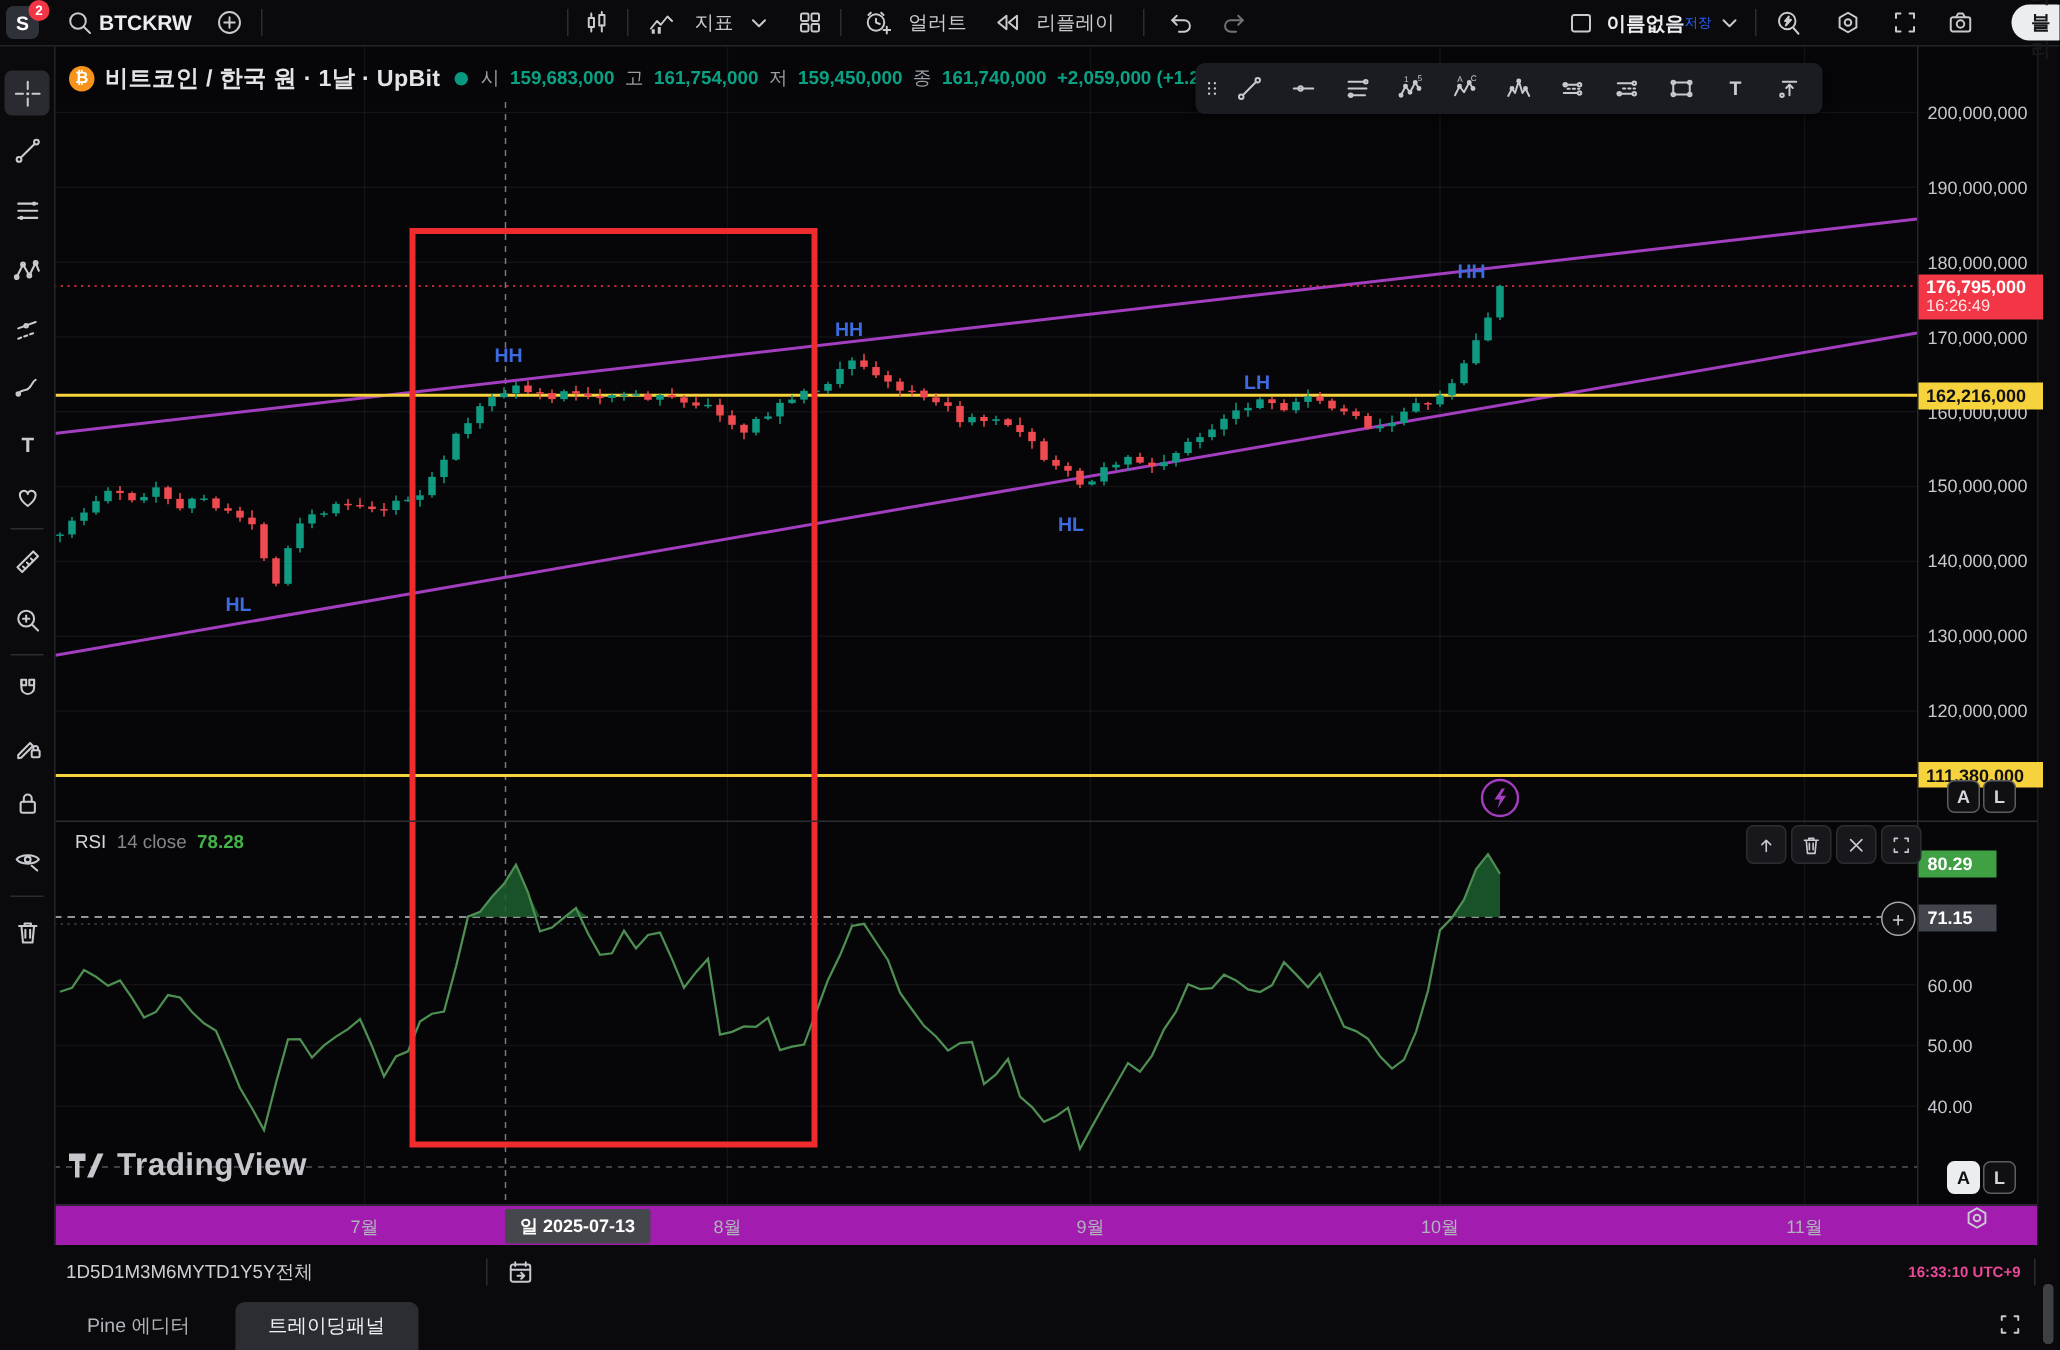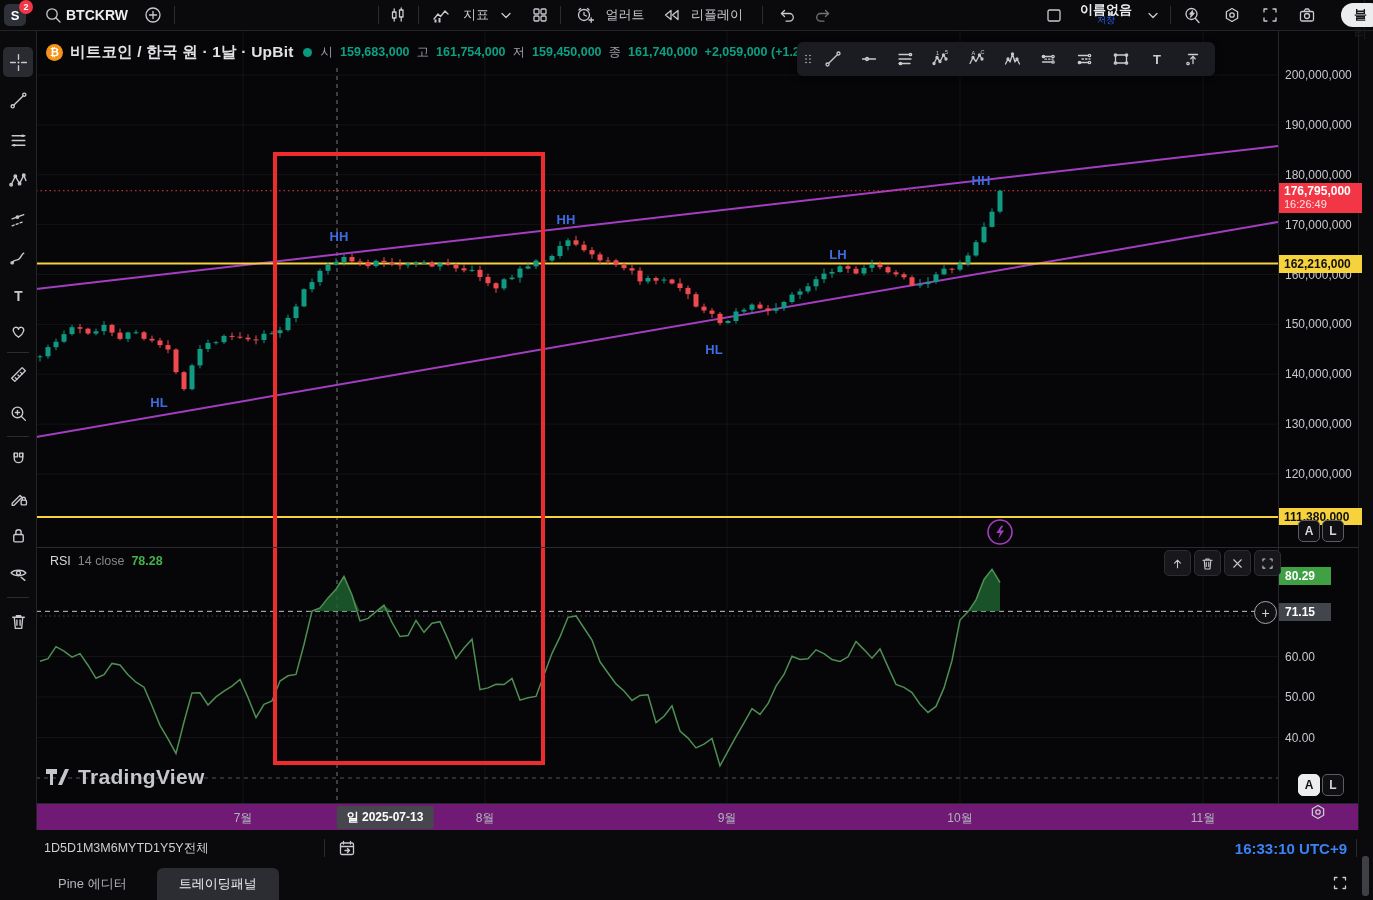--- a/index.html
+++ b/index.html
@@ -16,21 +16,21 @@
   .chip.active{background:#2b2c31;color:#f0f1f3}
   .icon svg{display:block}
   .icon svg .s{stroke:#c8cad0;fill:none;stroke-width:1.3;stroke-linecap:round;stroke-linejoin:round}
   .icon svg .f{fill:#c8cad0;stroke:none}
   .icon svg text{fill:#c8cad0;stroke:none;font-family:"Liberation Sans",sans-serif}
   .slogo{left:4px;top:4px;width:22px;height:22px;background:#2e3138;border-radius:5px;color:#fff;
          font-weight:bold;font-size:13px;display:flex;align-items:center;justify-content:center}
   .badge{left:19px;top:0px;width:14px;height:14px;background:#f23645;border-radius:50%;color:#fff;
          font-size:9px;font-weight:bold;display:flex;align-items:center;justify-content:center;z-index:2}
   .symtxt{font-weight:bold;font-size:14px;color:#ecedf0}
-  .savecol{display:flex;flex-direction:column;align-items:center;line-height:11px}
+  .savecol{display:flex;flex-direction:row;align-items:center;line-height:11px}
   .savelbl{font-size:9px;color:#2962ff;font-weight:normal}
   .pill{position:absolute;left:1341px;top:3px;height:24px;background:#ecedef;color:#17181c;border-radius:13px;
         padding:0 16px 0 13px;font-size:13px;font-weight:bold;display:flex;align-items:center}
   
   .lbar{left:0;top:30px;width:36px;height:836px;background:#0a0a0c;border-right:1px solid #232429;z-index:30}
   .lbtn{position:absolute;left:3px;width:30px;height:30px;border-radius:5px;display:flex;align-items:center;justify-content:center;cursor:pointer}
   .lbtn.active{background:#2a2b31}
   .hsep{position:absolute;left:7px;width:22px;height:1px;background:#2b2c32}
   
   .axis-border{left:1278px;top:30px;width:1px;height:800px;background:#26272c;z-index:5}
@@ -41,21 +41,21 @@
   .badge-red .b1{font-size:12px;font-weight:bold}
   .badge-red .b2{font-size:11px;color:#ffe3e5}
   .badge-yel{position:absolute;left:0px;width:78px;background:#f6d23c;color:#111;font-size:12px;font-weight:bold;
              padding:2px 0 2px 5px;z-index:2;overflow:hidden;white-space:nowrap}
   .badge-grn{position:absolute;left:0px;width:46px;background:#3fa044;color:#fff;font-size:12px;font-weight:bold;padding:2px 0 2px 6px;z-index:2}
   .badge-gray{position:absolute;left:0px;width:46px;background:#43454d;color:#fff;font-size:12px;font-weight:bold;padding:2px 0 2px 6px;z-index:2}
   .albtn{position:absolute;width:20px;height:20px;border:1px solid #5b5d64;border-radius:5px;background:#101013;
          color:#d4d6db;font-size:12px;font-weight:bold;display:flex;align-items:center;justify-content:center;cursor:pointer;z-index:4}
   .albtn.lit{background:#ecedef;color:#111;border-color:#ecedef}
   
-  .time-axis{left:36px;top:803px;width:1322px;height:27px;border-top:1px solid #26272c;z-index:8;background:#701a75}
+  .time-axis{left:36px;top:803px;width:1322px;height:27px;border-top:1px solid #26272c;z-index:8;background:#a21caf}
   .mlab{position:absolute;top:6px;font-size:12px;color:#b0b3ba;transform:translateX(-50%)}
   .cross-lab{position:absolute;top:2px;transform:translateX(-50%);background:#46474d;color:#fff;
              font-size:12px;font-weight:bold;padding:3px 10px;border-radius:2px}
   
   .dtool{left:797px;top:42px;height:34px;background:#1b1c21;border-radius:6px;display:flex;align-items:center;
          padding:0 4px;z-index:20;box-shadow:0 2px 6px rgba(0,0,0,.5)}
   .dtool .drag{width:14px;display:flex;justify-content:center}
   .dbtn{width:36px;height:28px;display:flex;align-items:center;justify-content:center;border-radius:4px;cursor:pointer}
   
   .legend{left:46px;top:41px;height:22px;display:flex;align-items:center;gap:7px;z-index:15;font-size:12.5px}
@@ -74,21 +74,21 @@
   .rbtn{width:25px;height:24px;background:#18181c;border:1px solid #2c2d33;border-radius:5px;display:flex;align-items:center;justify-content:center;cursor:pointer}
   .plusc{position:absolute;left:1254px;top:601px;width:21px;height:21px;border:1.4px solid #a3a5ac;border-radius:50%;
          background:#101013;color:#cfd1d6;display:flex;align-items:center;justify-content:center;font-size:14px;z-index:12;cursor:pointer}
   .gearbtn{position:absolute;left:1306px;top:800px;width:24px;height:24px;display:flex;align-items:center;justify-content:center;z-index:12;cursor:pointer}
   
   .wmark{left:44px;top:764px;display:flex;align-items:center;gap:8px;z-index:9}
   .wmark span{font-size:21px;font-weight:bold;color:rgba(214,216,221,.92);letter-spacing:.3px}
   
   .btoolbar{left:0;top:830px;width:1373px;height:36px;background:#0a0a0c;border-bottom:1px solid #232429;z-index:30}
   .ranges{position:absolute;left:44px;top:0;height:36px;display:flex;align-items:center;font-size:12.5px;color:#cdcfd5;font-weight:400}
-  .clock{position:absolute;right:26px;top:0;height:36px;display:flex;align-items:center;font-size:15px;color:#3b82f6;font-weight:600}
+  .clock{position:absolute;right:26px;top:0;height:36px;display:flex;align-items:center;font-size:10px;color:#ec4899;font-weight:600}
   
   .bpanel{left:0;top:866px;width:1373px;height:34px;background:#0a0a0c;z-index:30}
   .tabs{position:absolute;left:36px;top:2px;display:flex;gap:8px;height:32px;align-items:flex-end}
   .tab{font-size:13px;color:#b2b5bd;padding:7px 22px;cursor:pointer}
   .tab.active{background:#2c2d32;color:#f0f1f3;border-radius:6px 6px 0 0}
   .expand-corner{position:absolute;right:24px;top:8px;cursor:pointer}
   .rstrip{left:1358px;top:30px;width:15px;height:800px;background:#0a0a0c;border-left:1px solid #1c1d21;z-index:7}
   .thumb{position:absolute;left:1362px;top:856px;width:7px;height:40px;border-radius:3px;background:#3f4046;z-index:45}
   svg.chart{position:absolute;left:36px;top:30px;z-index:3}
 </style>

